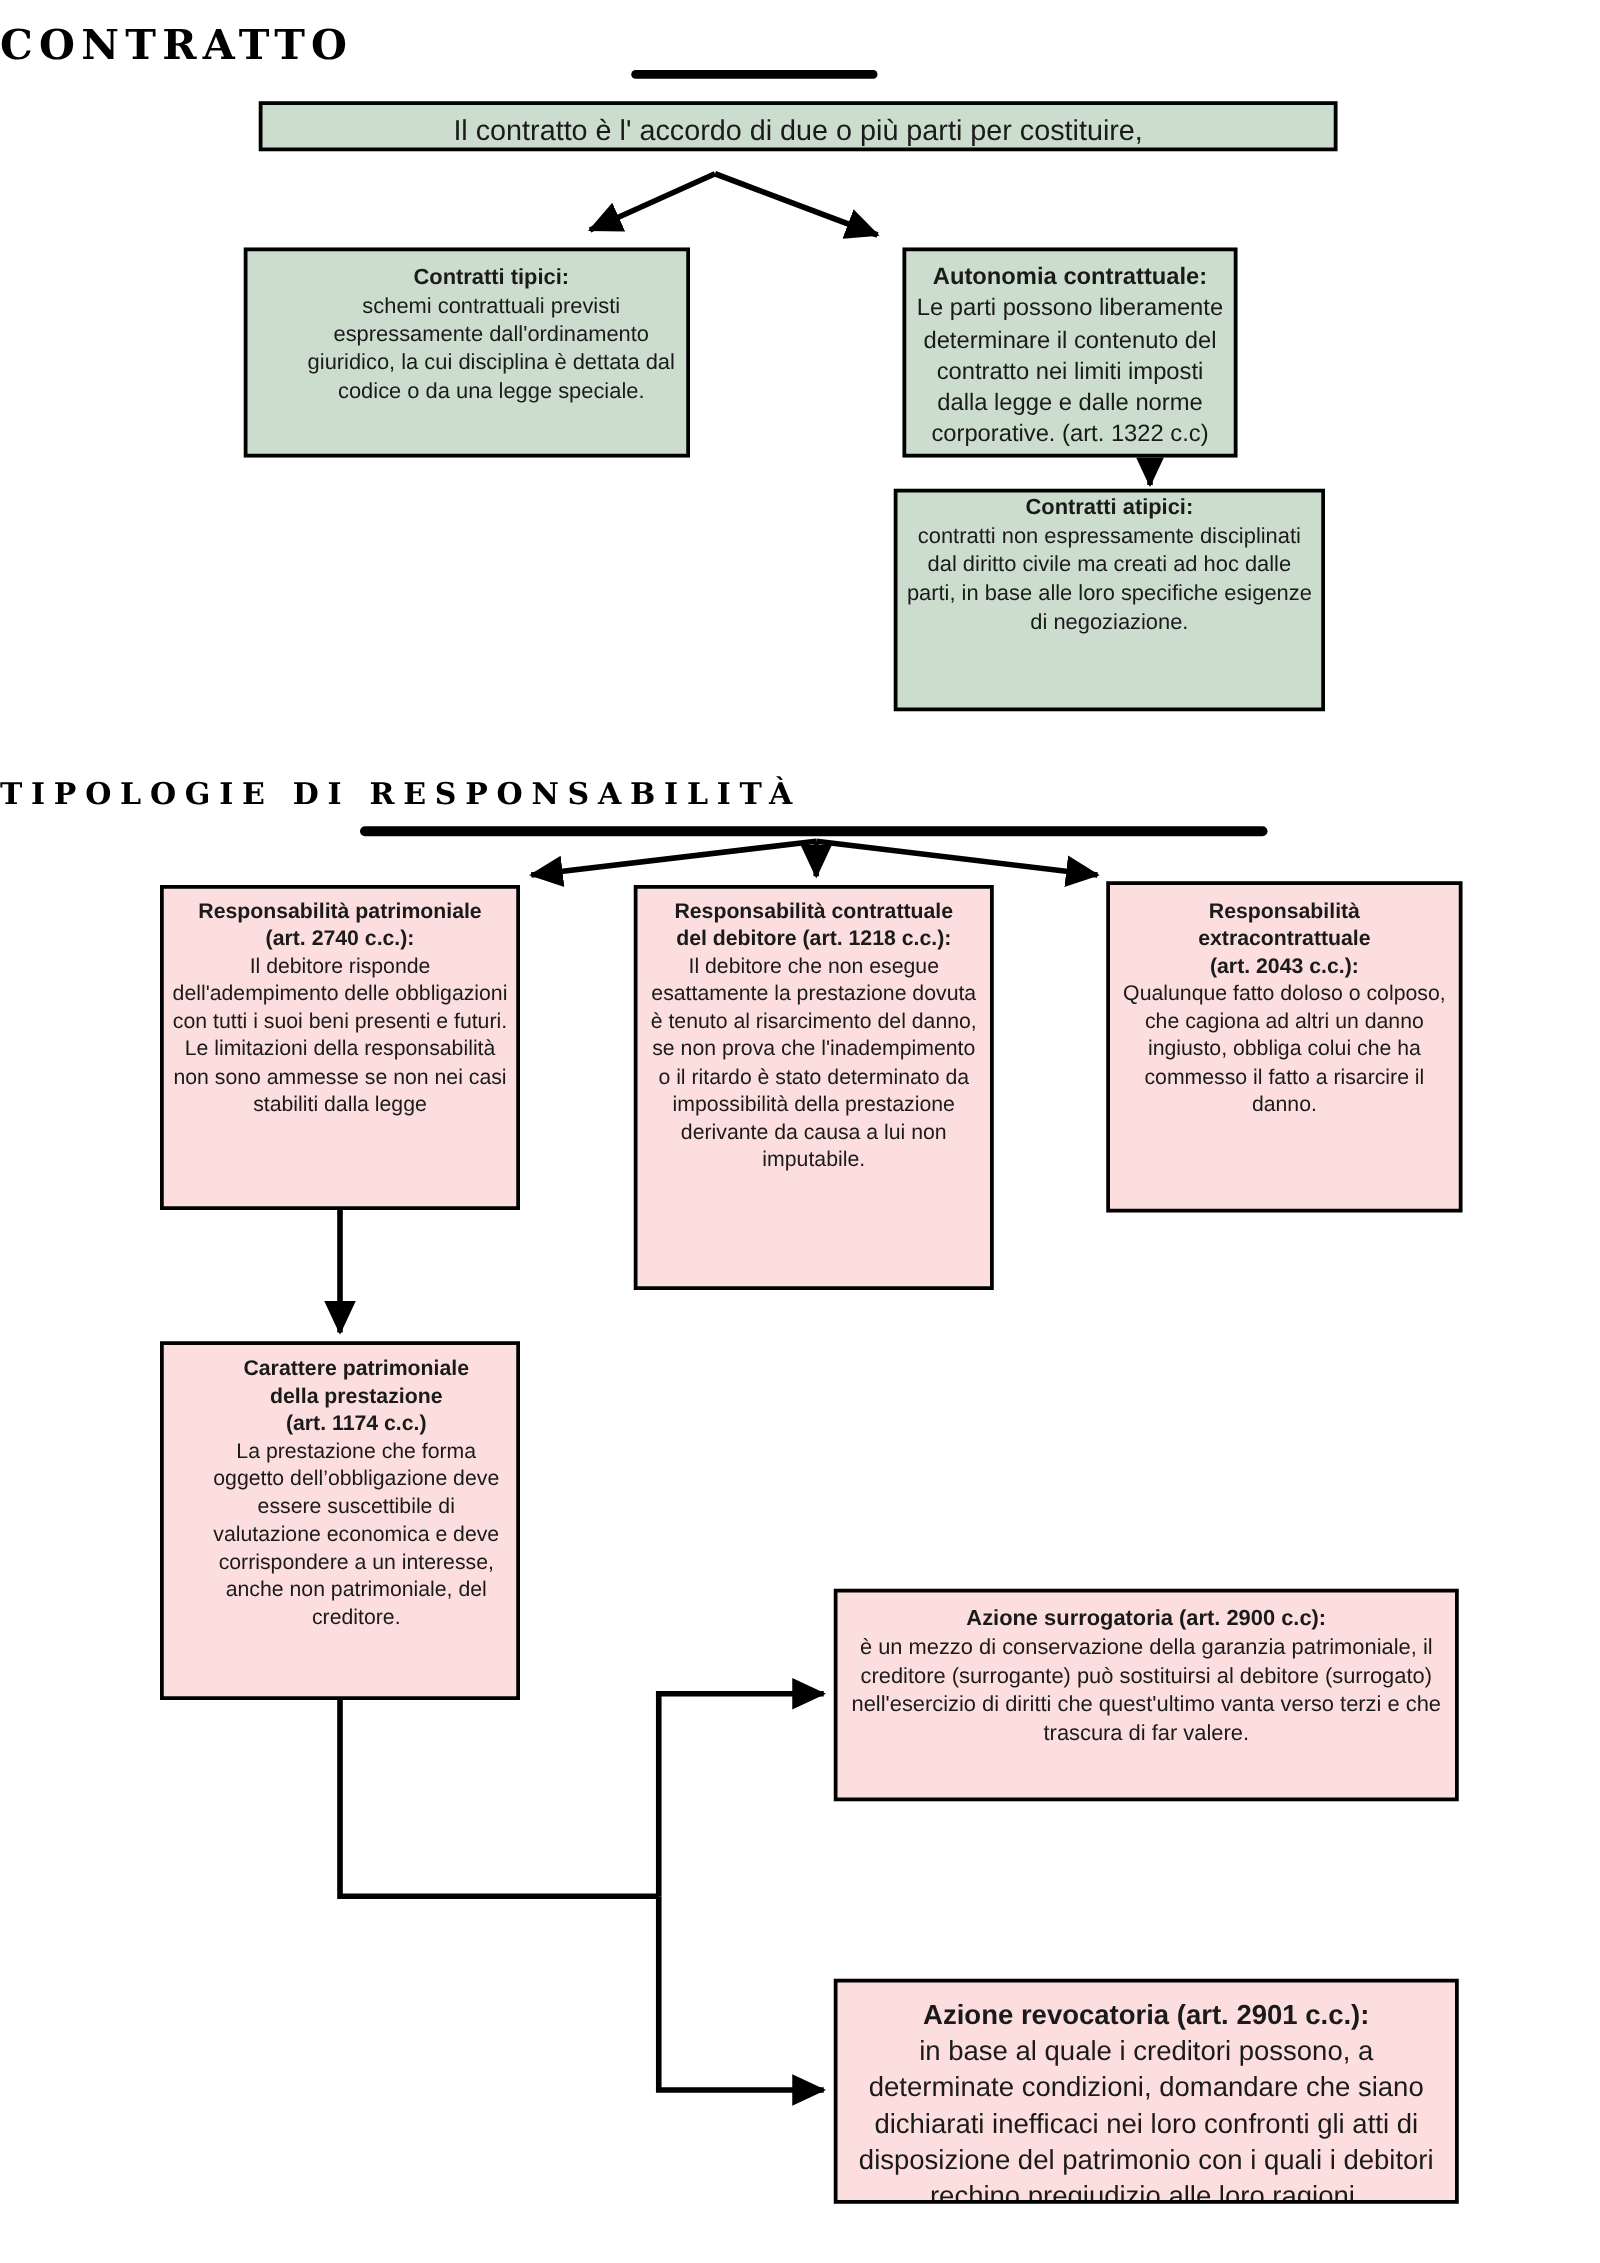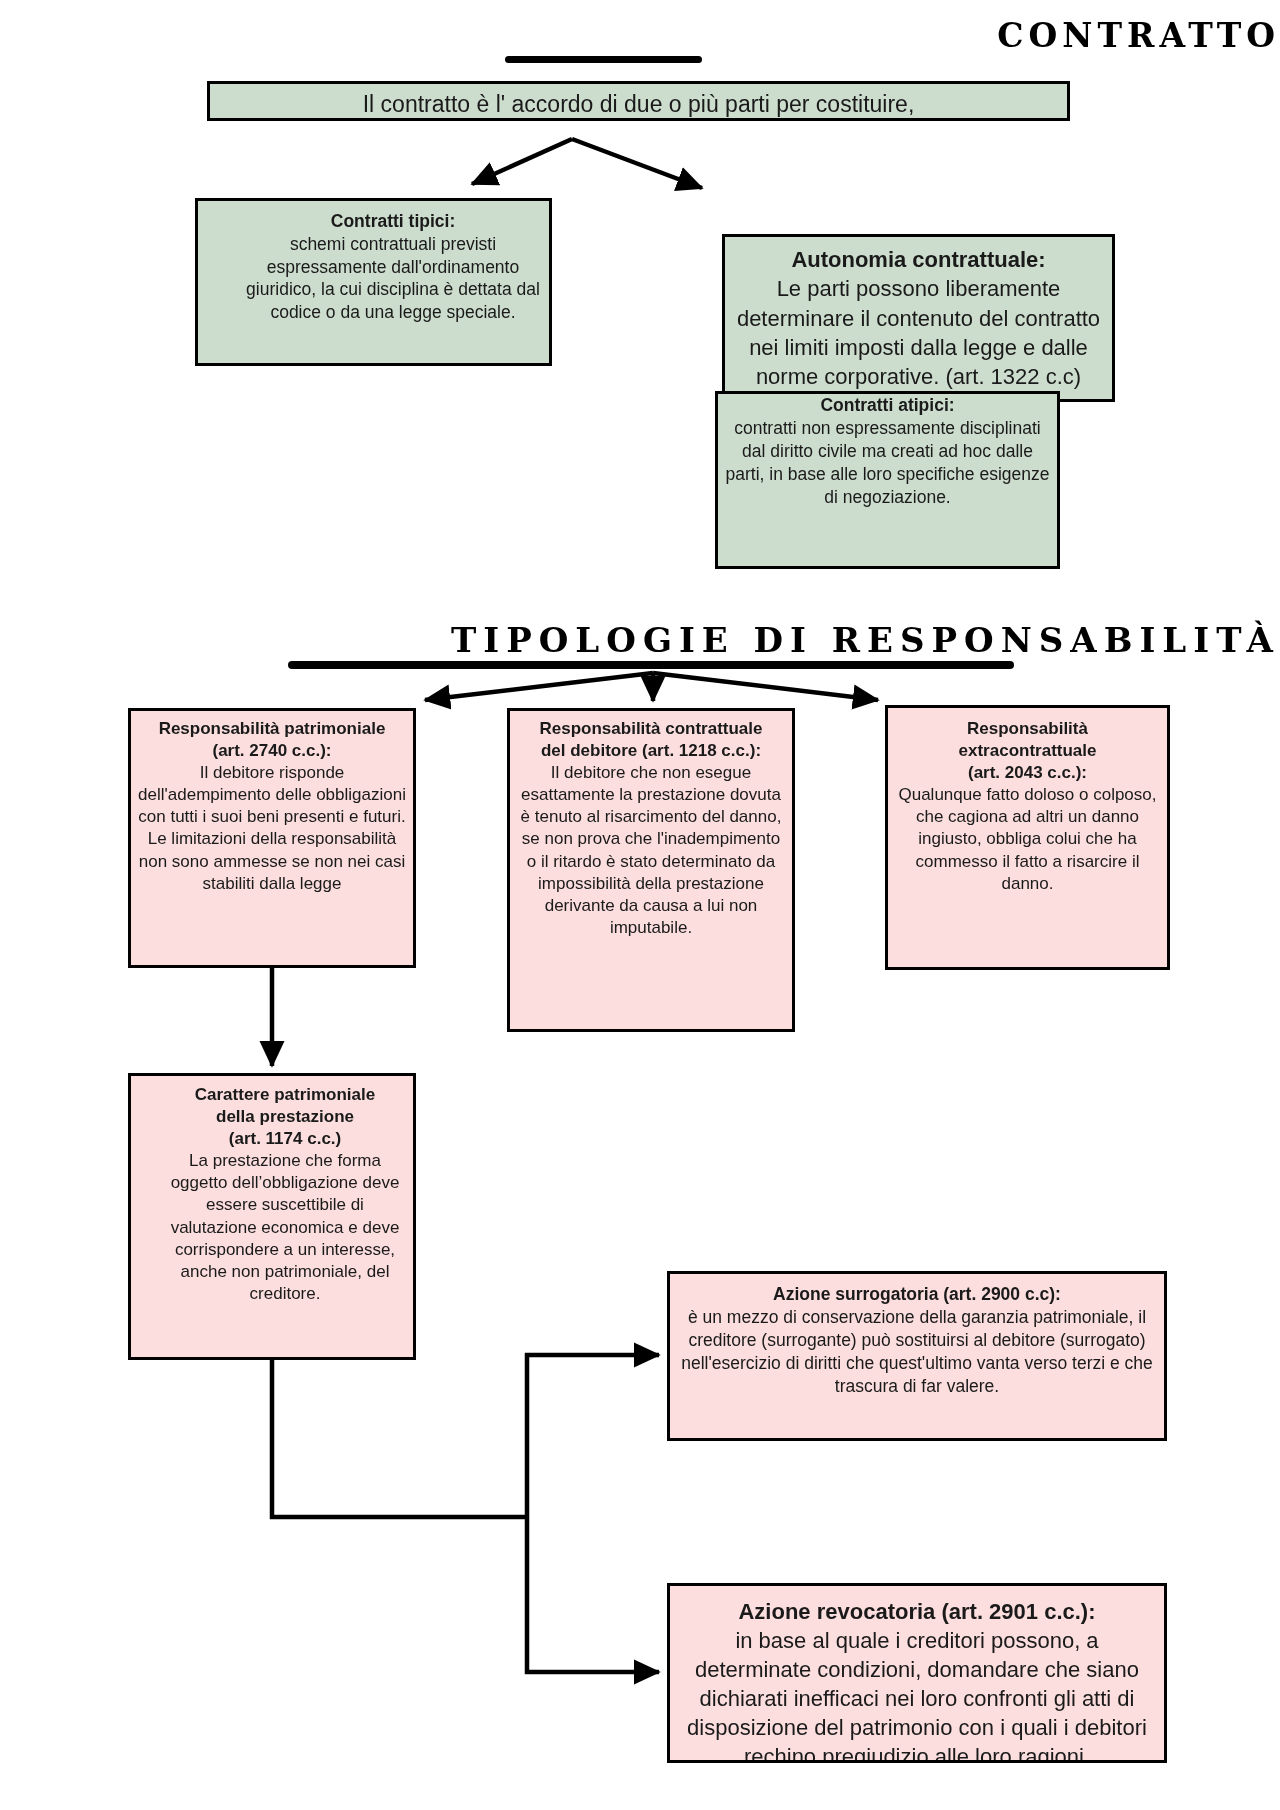--- a/index.html
+++ b/index.html
@@ -18,42 +18,42 @@
     overflow: hidden;
     background: #ffffff;
   }
 
   
   .section-title {
     position: absolute;
     font-family: "DejaVu Serif", serif;
     font-weight: 700;
     color: #000000;
-    text-align: right;
+    text-align: left;
     white-space: nowrap;
   }
   .section-title .tx { display: inline-block; }
   .title-rule {
     position: absolute;
     background: #000000;
     border-radius: 4px;
   }
 
   #title-contratto {
     left: 0; top: 16px; width: 1280px;
     font-size: 33px;
     letter-spacing: 5px;
   }
   #rule-contratto {
     left: 505px; top: 56px; width: 197px; height: 7px;
   }
 
   #title-tipologie {
     left: 0; top: 620px; width: 1280px;
-    font-size: 34px;
+    font-size: 24px;
     letter-spacing: 7px;
   }
   #rule-tipologie {
     left: 288px; top: 661px; width: 726px; height: 8px;
   }
 
   
   .box {
     position: absolute;
     box-sizing: border-box;
@@ -78,24 +78,23 @@
     font-size: 23px; line-height: 1.35;
     padding-top: 5px;
   }
   #box-tipici {
     left: 195px; top: 198px; width: 357px; height: 168px;
     font-size: 17.5px; line-height: 1.30;
     padding-top: 9px;
     padding-left: 45px;
   }
   #box-autonomia {
-    left: 722px; top: 198px; width: 393px; height: 168px;
-    font-size: 22px; line-height: 1.33;
+    left: 722px; top: 198px; width: 268px; height: 168px;
+    font-size: 19px; line-height: 1.33;
     padding-top: 8px;
-    margin-top: 36px;
   }
   #box-atipici {
     left: 715px; top: 391px; width: 345px; height: 178px;
     font-size: 17.5px; line-height: 1.31;
     padding-top: 0;
   }
 
   
   #box-patrimoniale {
     left: 128px; top: 708px; width: 288px; height: 260px;

